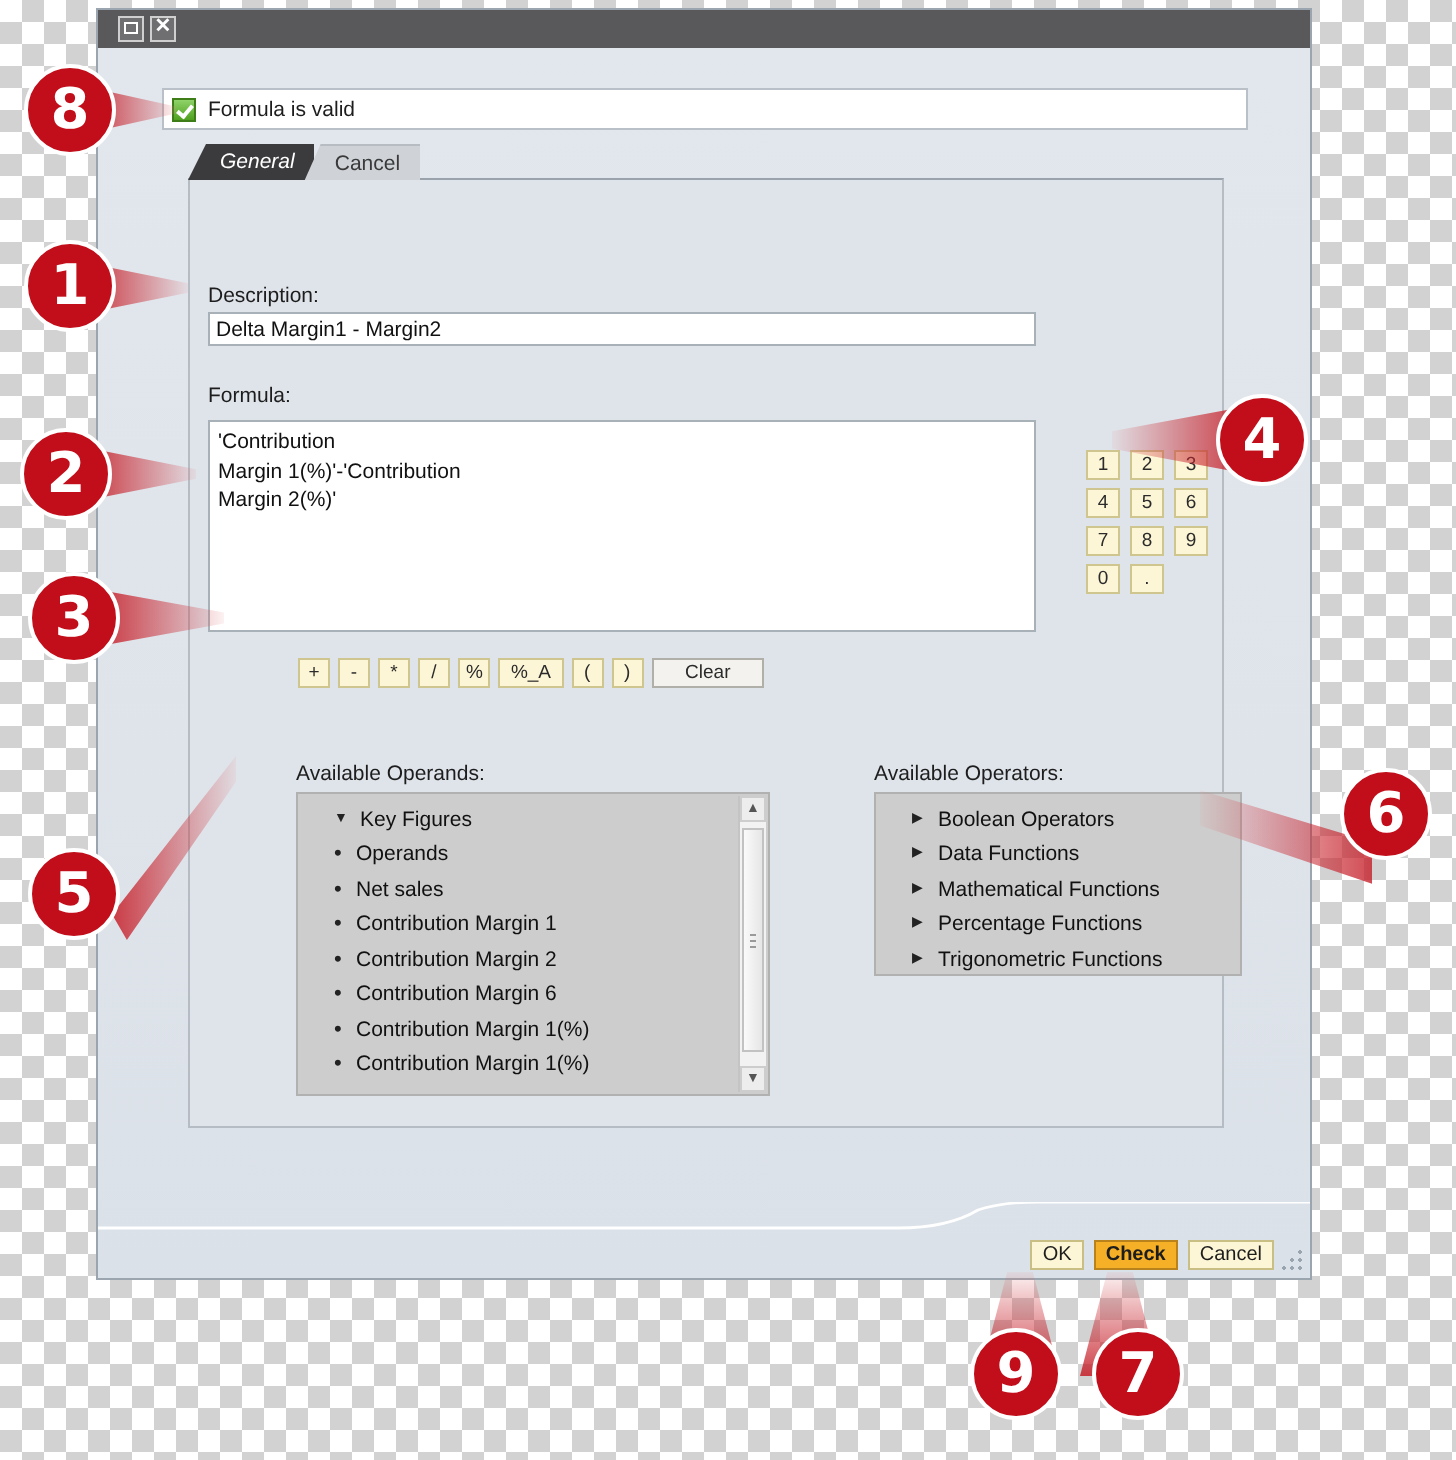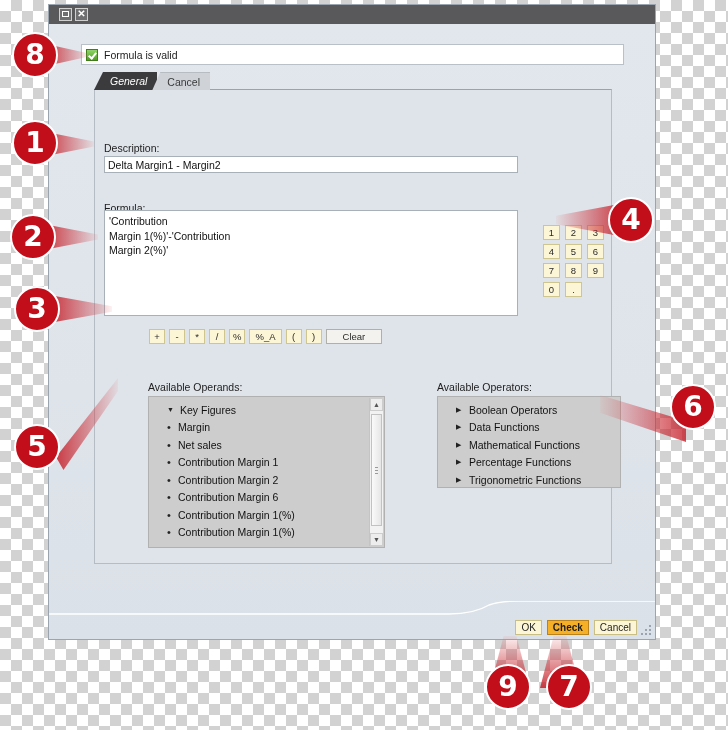--- a/index.html
+++ b/index.html
@@ -164,21 +164,21 @@
     font-size: 10.5px;
     color: #111111;
   }
   #desc-label { left: 55px; top: 118px; }
   #desc-input {
     left: 55px; top: 132px;
     width: 414px; height: 17px;
     line-height: 16px;
     padding-left: 3px;
   }
-  #formula-label { left: 55px; top: 178px; }
+  #formula-label { left: 55px; top: 168px; }
   #formula-box {
     left: 55px; top: 186px;
     width: 414px; height: 106px;
     padding: 3px 4px;
     line-height: 14.5px;
     white-space: pre-wrap;
     overflow: hidden;
   }
 
   
@@ -449,21 +449,21 @@
 
       <div class="lbl" id="operands-label">Available Operands:</div>
       <div class="listbox" id="operands-list">
         <div class="list-inner">
           <div class="tree-row">
             <span class="tw-down">▼</span>
             <span>Key Figures</span>
           </div>
           <div class="tree-row child">
             <span class="bullet">•</span>
-            <span>Margin</span>
+            <span>Operands</span>
           </div>
           <div class="tree-row child">
             <span class="bullet">•</span>
             <span>Net sales</span>
           </div>
           <div class="tree-row child">
             <span class="bullet">•</span>
             <span>Contribution Margin 1</span>
           </div>
           <div class="tree-row child">

